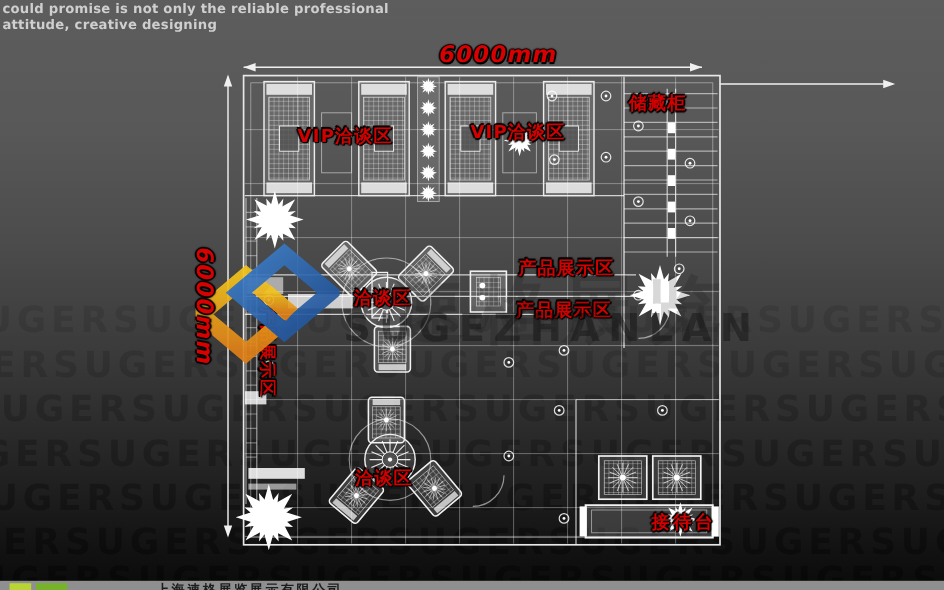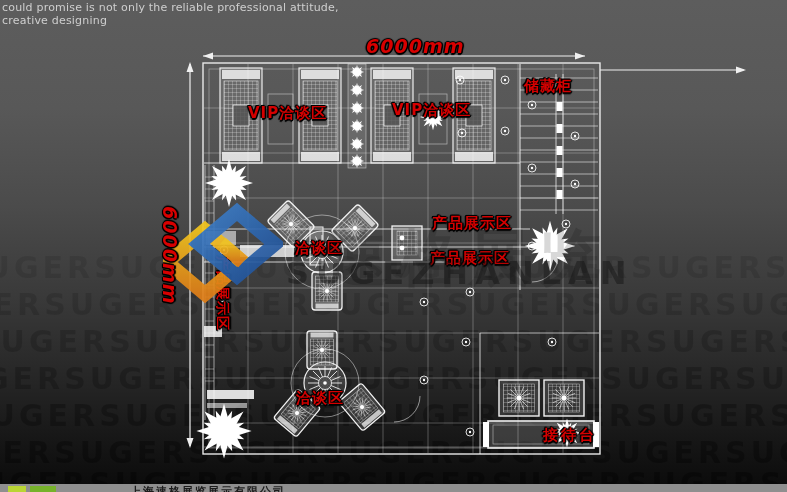--- a/index.html
+++ b/index.html
@@ -7,21 +7,21 @@
     position:relative;width:787px;height:492px;overflow:hidden;
     font-family:"DejaVu Sans","Liberation Sans",sans-serif;
     background:linear-gradient(180deg,#5d5d5d 0%,#585858 22%,#4b4b4b 42%,#3a3a3a 60%,#262626 77%,#121212 93%,#0a0a0a 100%);
   }
   
   .emboss{position:absolute;inset:0;overflow:hidden;}
   .emboss .row{position:absolute;white-space:nowrap;font-weight:bold;font-size:30px;
     letter-spacing:4px;color:#000;}
   
   .hdr{position:absolute;left:2px;top:1px;width:345px;color:#cfcfcf;
-    font-size:11px;font-weight:normal;line-height:13px;letter-spacing:0.2px;}
+    font-size:11px;font-weight:bold;line-height:13px;letter-spacing:0.2px;}
   
   .rlabel{position:absolute;color:#d40000;font-weight:bold;font-size:15px;white-space:nowrap;
     letter-spacing:1px;z-index:30;
     text-shadow:-1.5px 0 1px #000,1.5px 0 1px #000,0 -1.5px 1px #000,0 1.5px 1px #000,1px 1px 0 #000,-1px -1px 0 #000;}
   .vert{transform:rotate(90deg);transform-origin:0 0;}
   .lbl-left-display{left:231px;top:256px;font-size:14px;}
   
   .dim{position:absolute;color:#d80000;font-size:19px;font-weight:bold;font-style:italic;
     letter-spacing:1px;white-space:nowrap;z-index:60;
     text-shadow:-1.5px 0 1px #000,1.5px 0 1px #000,0 -1.5px 1px #000,0 1.5px 1px #000,1px 1px 0 #000;}

